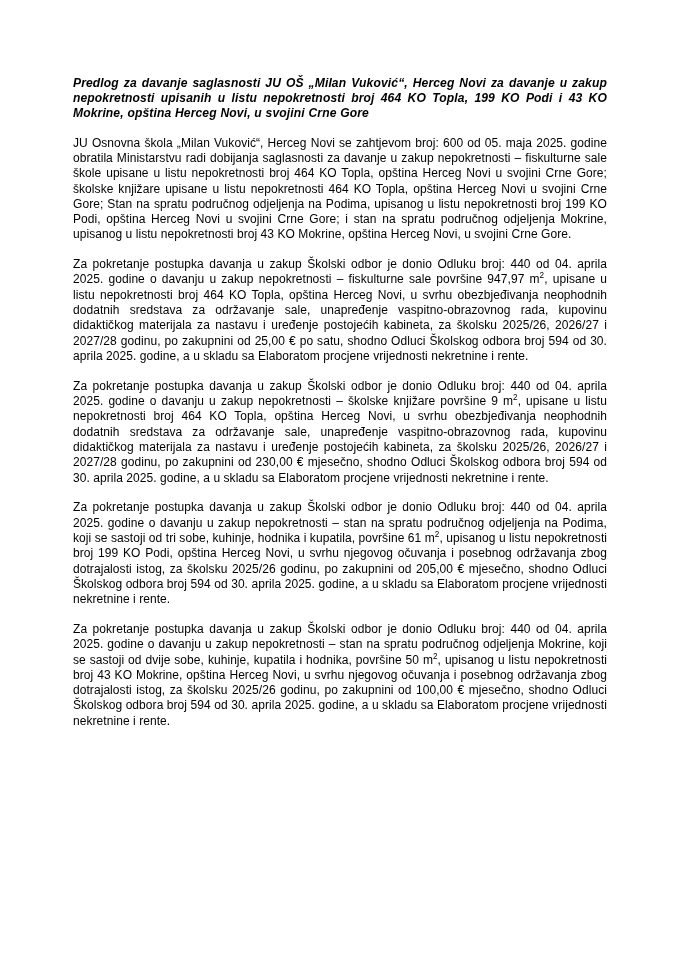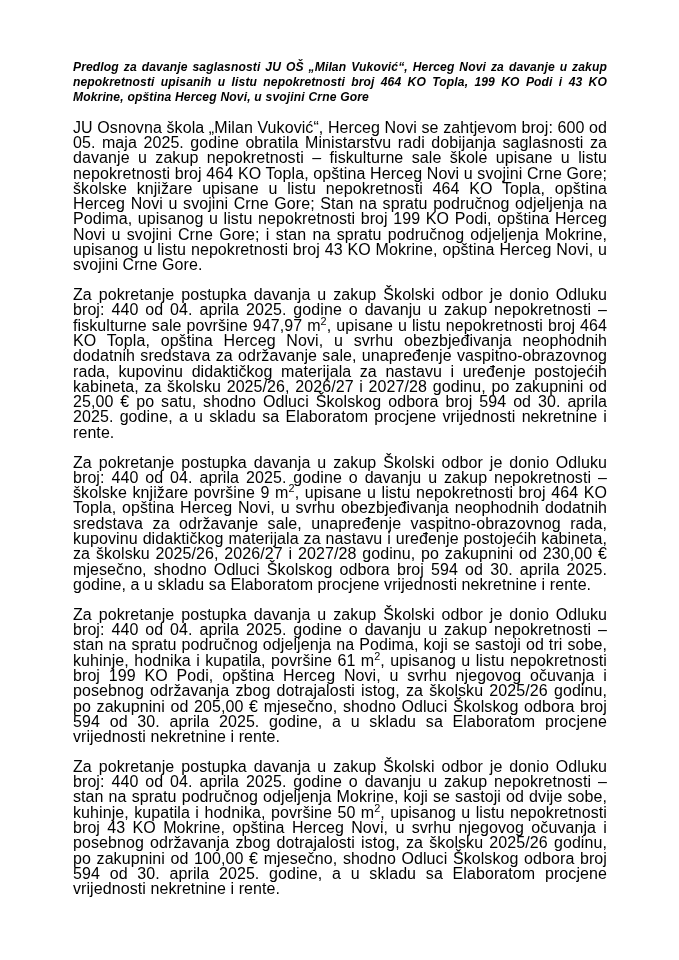--- a/index.html
+++ b/index.html
@@ -18,36 +18,36 @@
   .page {
     position: relative;
     width: 679px;
     height: 960px;
     background: #ffffff;
     box-sizing: border-box;
   }
   .content {
     position: absolute;
     left: 73px;
-    top: 60px;
+    top: 76px;
     width: 534px;
   }
   .doc-title {
     font-size: 12.1px;
     line-height: 15.2px;
     font-weight: bold;
     font-style: italic;
     text-align: justify;
     text-align-last: left;
     margin: 0 0 14px 0;
     letter-spacing: 0.01em;
     word-spacing: 0.02em;
   }
   .para {
-    font-size: 16px;
+    font-size: 12px;
     line-height: 15.3px;
     text-align: justify;
     text-align-last: left;
     margin: 0 0 14.5px 0;
     letter-spacing: 0.005em;
   }
   .para:last-child {
     margin-bottom: 0;
   }
   sup {

